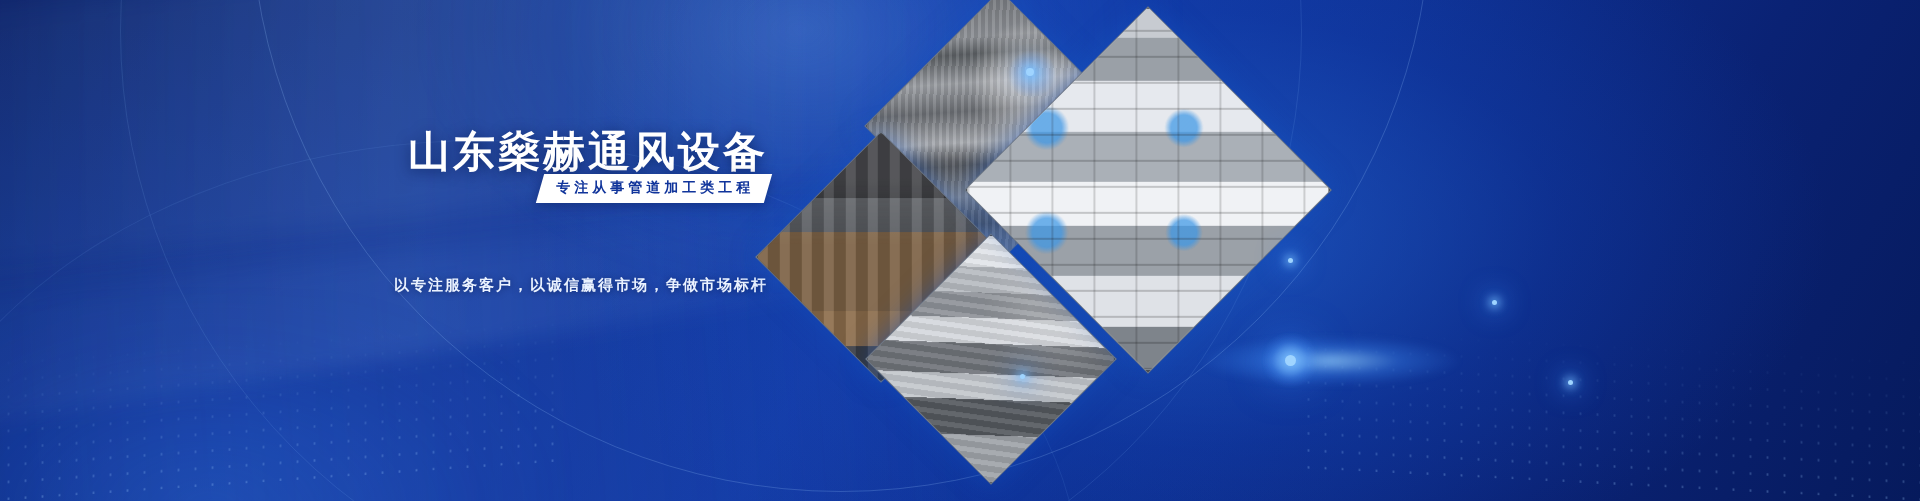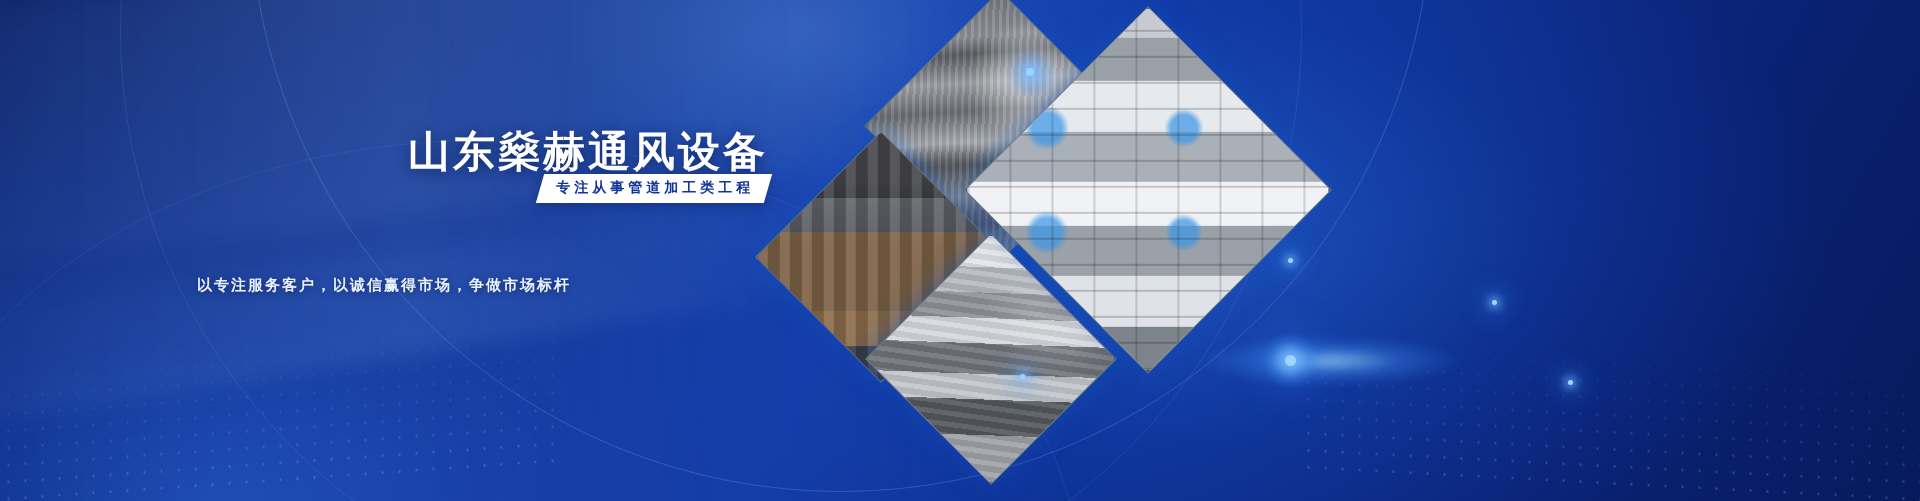--- a/index.html
+++ b/index.html
@@ -106,21 +106,21 @@
     color:#ffffff;
     font-size:53px;
     font-weight:bold;
     letter-spacing:2px;
     text-shadow:0 3px 18px rgba(0,18,70,0.6), 0 0 34px rgba(90,170,255,0.28);
     white-space:nowrap;
   }
 
   .tagline{
     position:absolute;left:0;top:276px;width:768px;
-    text-align:center;
+    text-align:right;
     color:#eaf2ff;
     font-size:15px;
     font-weight:bold;
     letter-spacing:2px;
     text-shadow:0 1px 6px rgba(0,15,60,0.5);
     white-space:nowrap;
   }
 
   
   .collage{

